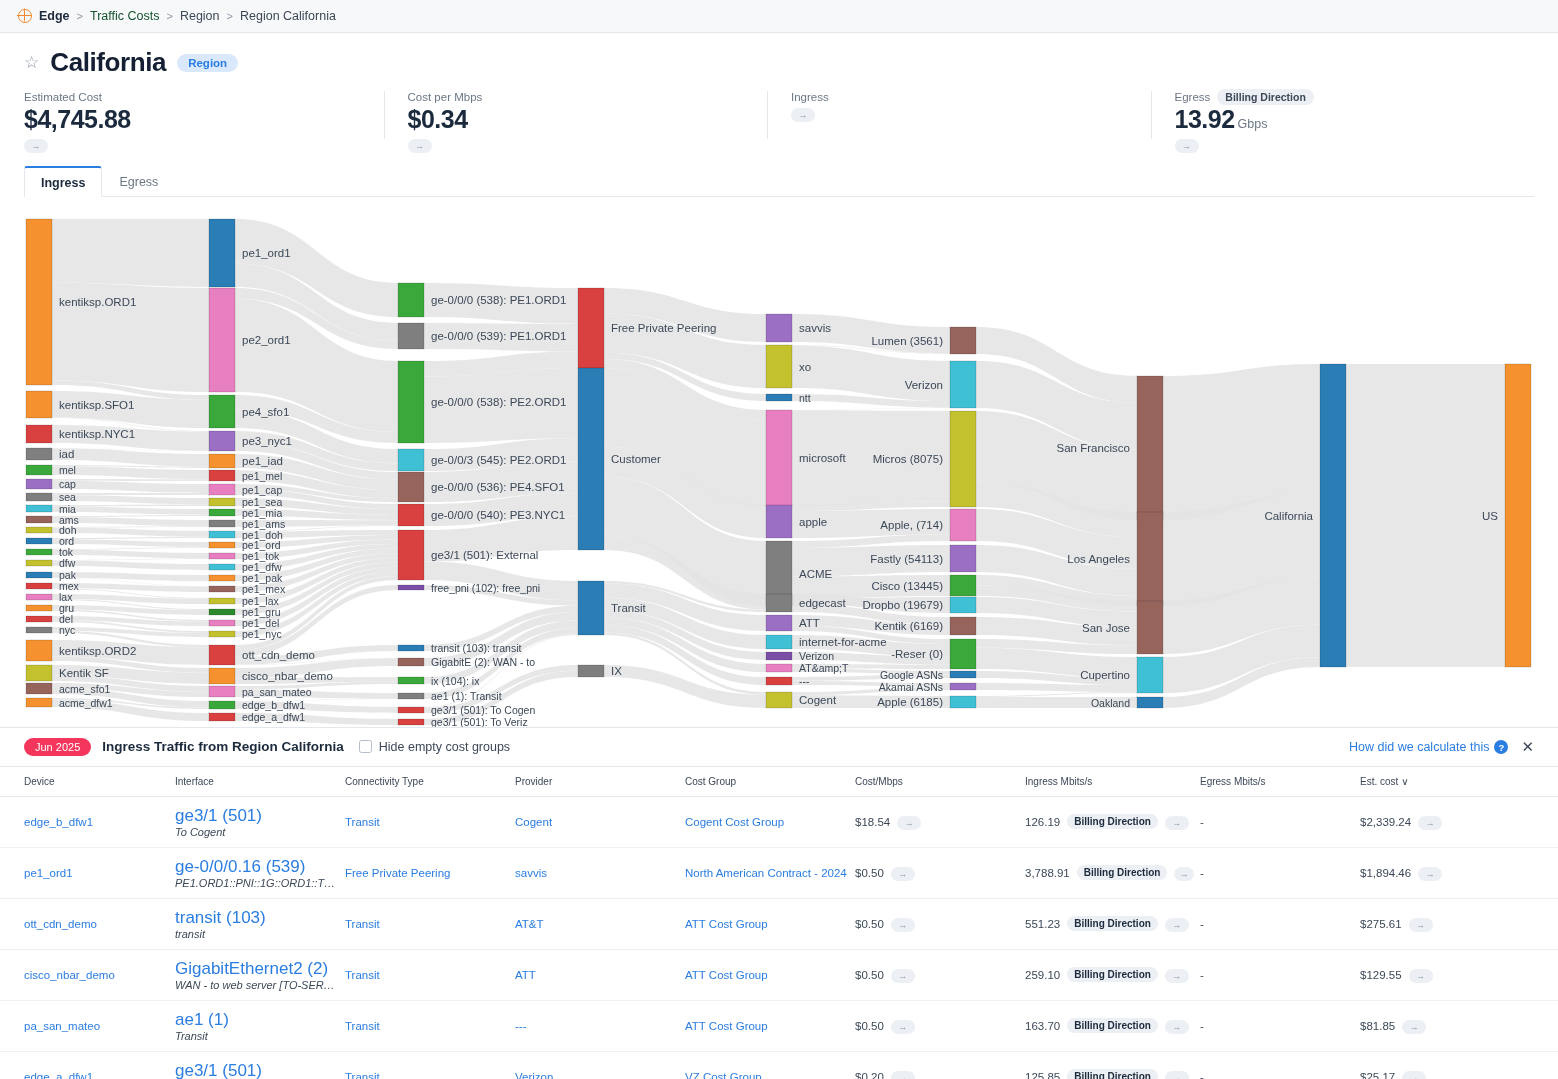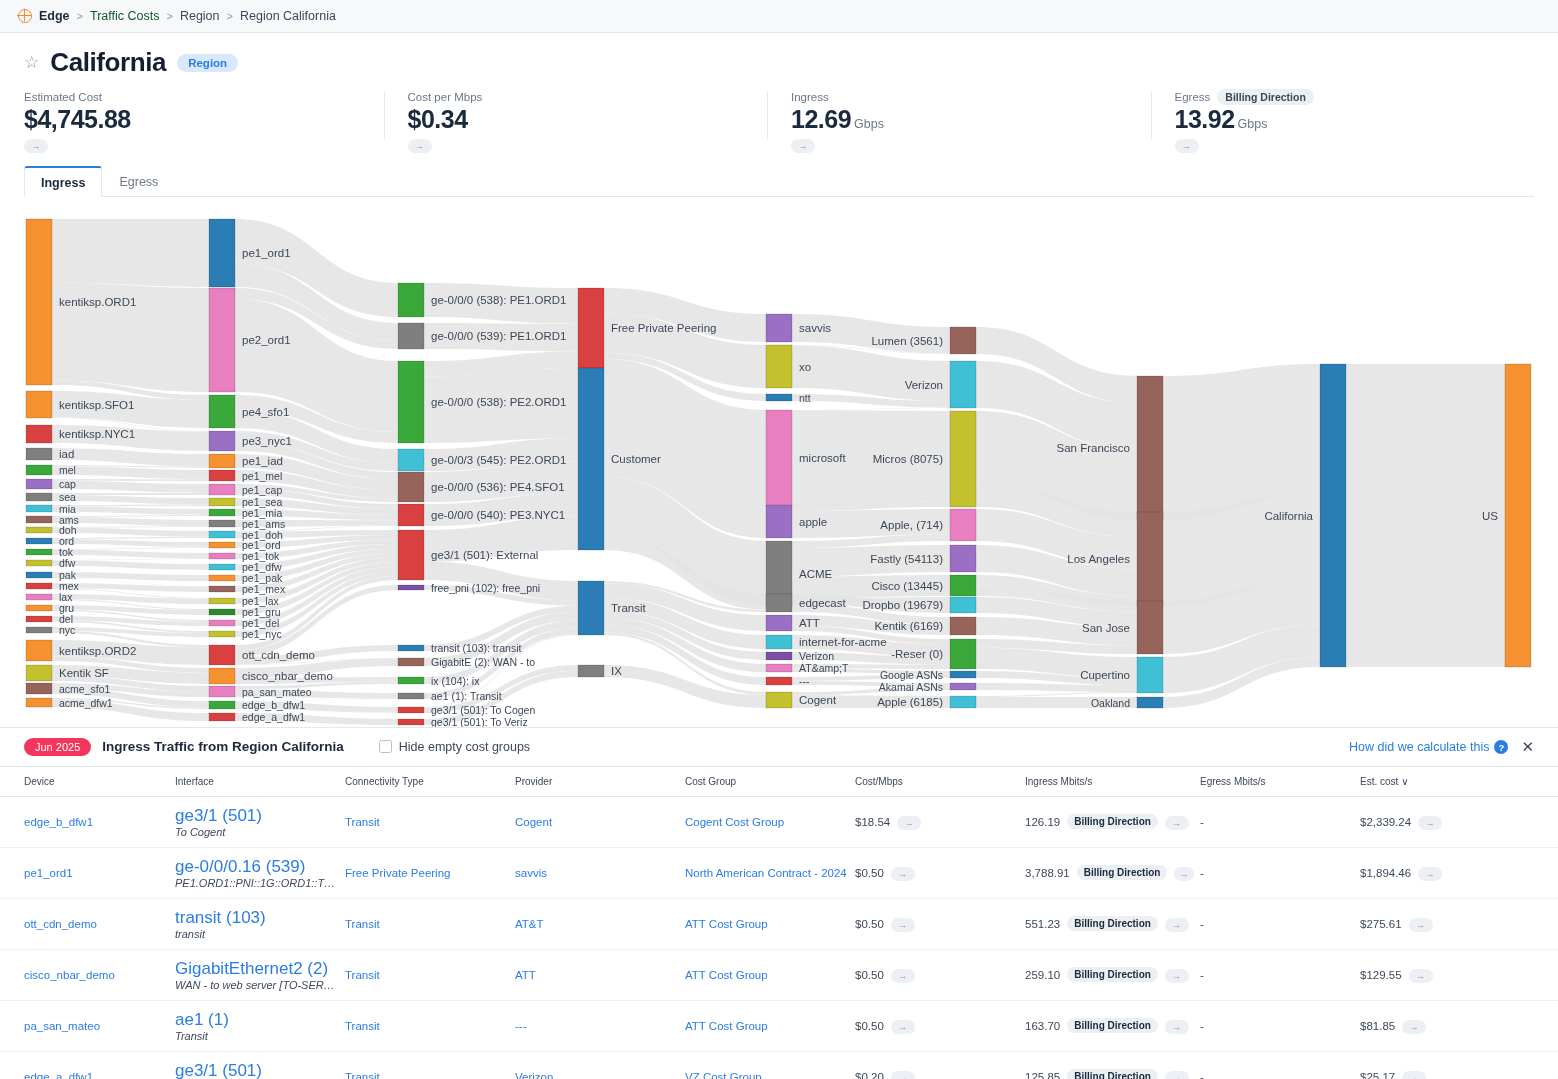--- a/index.html
+++ b/index.html
@@ -59,21 +59,21 @@
   .node-label{ font-family:"Liberation Sans", sans-serif; font-size:11.5px; fill:#3c4858; }
   .node-label.small{ font-size:10.5px; }
   .node-rect{ stroke:rgba(0,0,0,0.22); stroke-width:0.7px; }
   .link{ fill:#e3e3e3; opacity:.85; }
 
   
   .panel{ border-top:1px solid #e4e7ec; }
   .panel-head{ display:flex;align-items:center;padding:10px 24px;gap:11px;}
   .month-badge{ background:#f5365c;color:#fff;font-size:11px;font-weight:normal;border-radius:11px;padding:3px 11px;}
   .panel-title{ font-size:13.5px;font-weight:bold;color:#1b2a3d;}
-  .chk-wrap{ display:flex;align-items:center;gap:7px;margin-left:24px;cursor:pointer;text-align:right;}
+  .chk-wrap{ display:flex;align-items:center;gap:7px;margin-left:4px;cursor:pointer;text-align:right;}
   .chk{ width:13px;height:13px;border:1.3px solid #b5bdc8;border-radius:2.5px;background:#fff;}
   .chk-label{ font-size:12.5px;color:#3c4858;}
   .panel-head-right{ margin-left:auto;display:flex;align-items:flex-end;gap:13px;}
   .calc-link{ font-size:12.5px;color:#2a7de1;cursor:pointer;}
   .q-icon{ display:inline-flex;align-items:center;justify-content:center;width:14px;height:14px;
     border-radius:50%;background:#2a7de1;color:#fff;font-size:9.5px;font-weight:bold;margin-left:5px;}
   .close-icon{ color:#3c4858;font-size:15px;cursor:pointer;line-height:1;}
 
   table.cost{ width:100%; border-collapse:collapse; table-layout:fixed; }
   table.cost th{ text-align:left;font-size:10px;font-weight:normal;color:#3c4858;
@@ -124,21 +124,20 @@
     <div class="kpi-label">
         <span>Cost per Mbps</span>
       </div>
     <div class="kpi-value"><span>$0.34</span></div>
     <div class="arrow-pill">→</div>
   </div>
   <div class="kpi div">
     <div class="kpi-label">
         <span>Ingress</span>
       </div>
-    <div class="kpi-value"><span>12.69</span><span class="unit">Gbps</span></div>
     <div class="arrow-pill">→</div>
   </div>
   <div class="kpi div">
     <div class="kpi-label">
       <span>Egress</span>
       <span class="kpi-tag">Billing Direction</span>
     </div>
     <div class="kpi-value"><span>13.92</span><span class="unit">Gbps</span></div>
     <div class="arrow-pill">→</div>
   </div>

